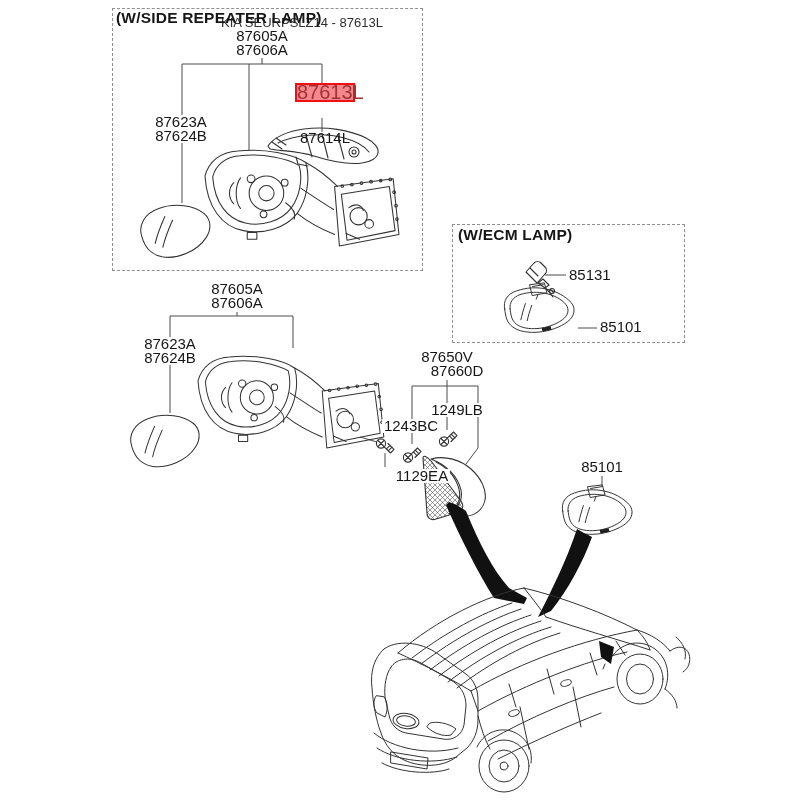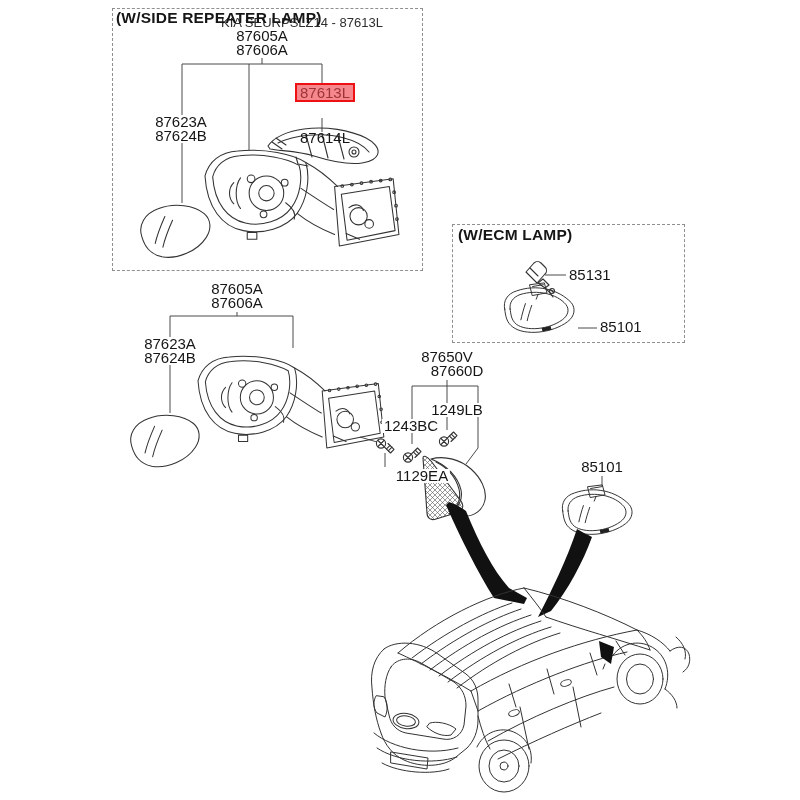--- a/index.html
+++ b/index.html
@@ -11,21 +11,21 @@
   #box-ecm{left:452px;top:224px;width:231px;height:117px;}
   .plabel{position:absolute;z-index:3;font-size:15px;line-height:14px;color:#161616;
           white-space:nowrap;}
   .ctr{transform:translateX(-50%);text-align:center;}
   .wbg{background:#fff;padding:0 2px;}
   .ptitle{font-weight:700;font-size:15.5px;letter-spacing:0.2px;}
   #watermark{position:absolute;z-index:2;left:221px;top:15px;font-size:13px;color:#2e2e2e;
              white-space:nowrap;z-index:2;}
   #hl-box{position:absolute;z-index:3;left:295px;top:83px;width:56px;height:15px;
           border:2px solid #ee1114;background:#f6888d;color:#9c3335;
-          font-size:15px;line-height:15px;text-align:center;}
+          font-size:20px;line-height:15px;text-align:center;}
 </style>
 </head>
 <body>
 
 <div id="stage">
 
   <div id="box-repeater" class="dashed-box"></div>
   <div id="box-ecm" class="dashed-box"></div>
 
   <svg id="art" width="800" height="800" viewBox="0 0 800 800">

